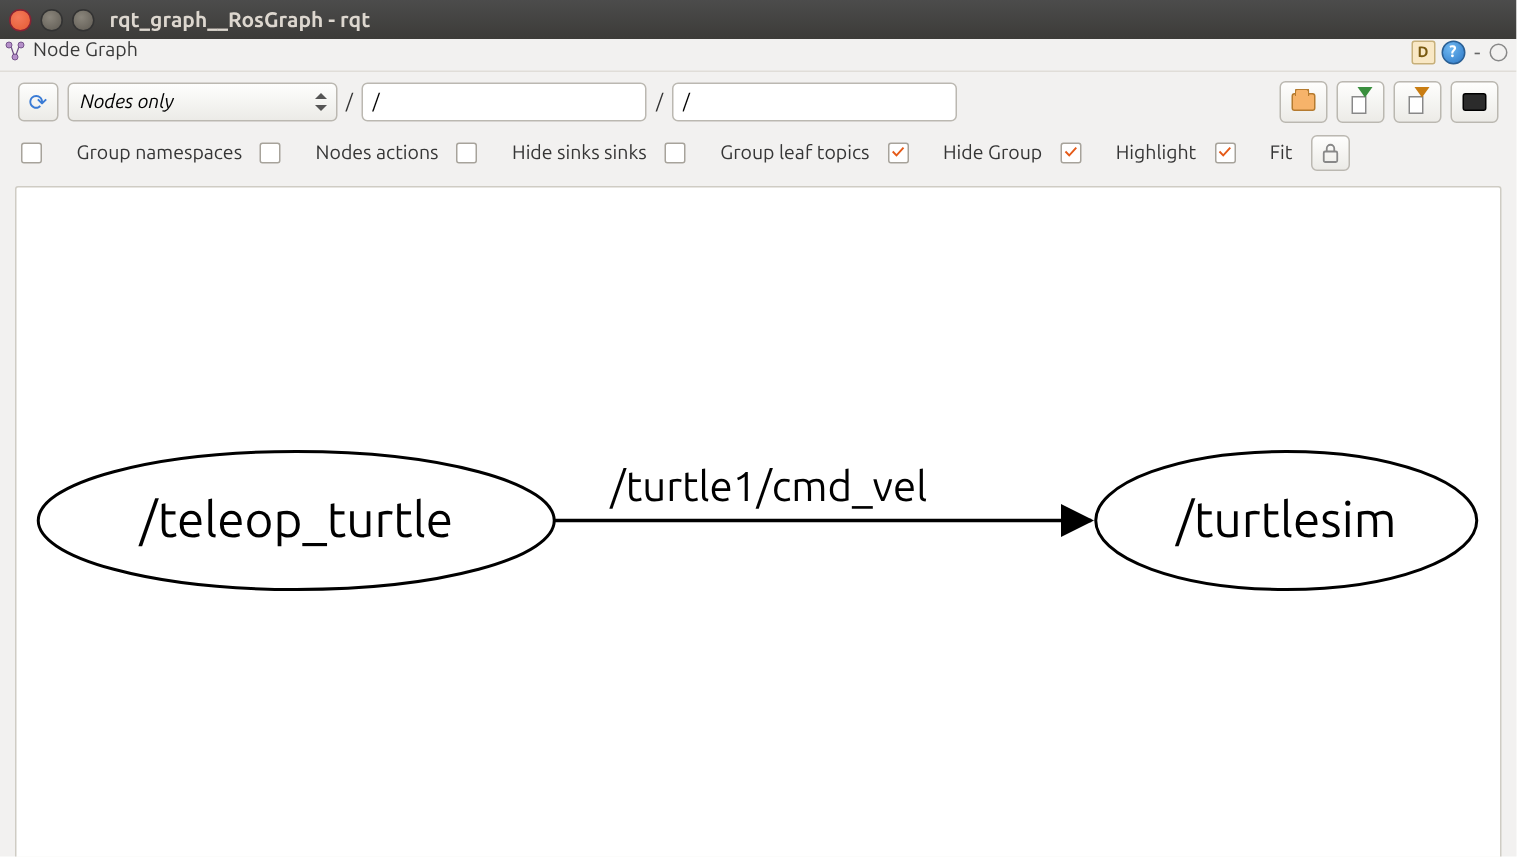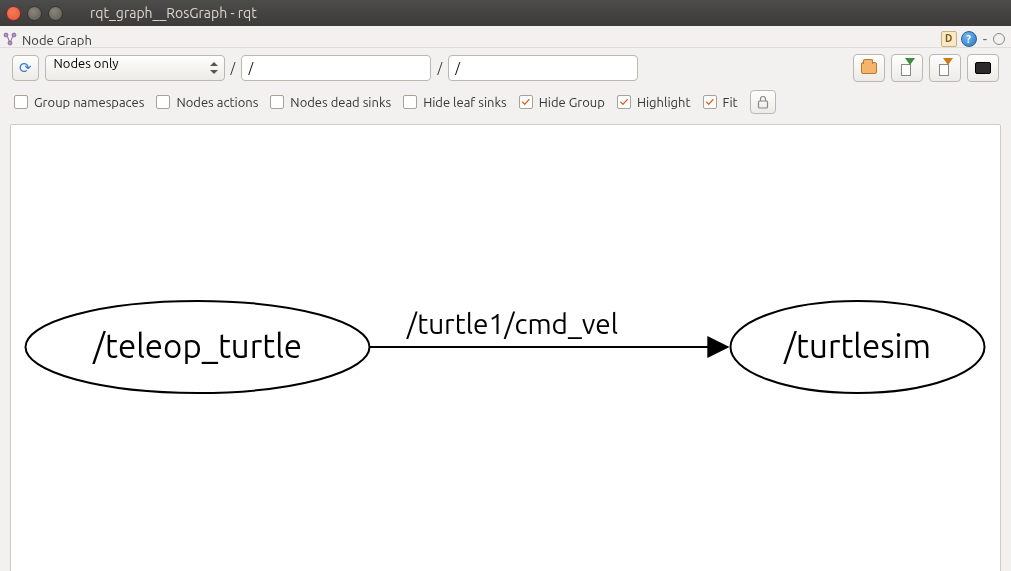--- a/index.html
+++ b/index.html
@@ -22,27 +22,27 @@
     gap: 6px;
   }
   .tb-btn {
     width: 15px; height: 15px; border-radius: 50%;
     display: inline-block;
   }
   .tb-close { background: radial-gradient(circle at 40% 35%, #f4795a, #e35b33); border:1px solid #823; }
   .tb-min   { background: radial-gradient(circle at 40% 35%, #8a857b, #5f5b53); border:1px solid #333; }
   .tb-max   { background: radial-gradient(circle at 40% 35%, #8a857b, #5f5b53); border:1px solid #333; }
   .titlebar .title {
-    color: #ddd7cf; font-weight: normal; font-size: 14px; margin-left: 21px;
+    color: #ddd7cf; font-weight: bold; font-size: 14px; margin-left: 4px;
   }
   .menubar {
     height: 22px;
     background: #f2f1f0;
     display: flex;
-    align-items: flex-end;
+    align-items: flex-start;
     padding: 0 2px;
     gap: 4px;
     border-bottom: 1px solid #e0ddd8;
   }
   .menubar .plugin-icon {
     width: 16px; height: 16px;
     display:inline-flex; align-items:center; justify-content:center;
   }
   .menubar .menu-label { color: #3a3a3a; }
   .menubar .right {
@@ -78,24 +78,25 @@
     display:inline-flex; align-items:center; justify-content:center;
     padding: 0 6px;
     color:#333;
     cursor:pointer;
   }
   .refresh-icon { color:#3a7bd5; font-size:15px; }
   .dropdown {
     height:26px; min-width:180px;
     background: linear-gradient(to bottom, #fefefd, #ecebe7);
     border:1px solid #bbb8b1; border-radius:4px;
-    display:inline-flex; align-items:flex-start;
+    display:inline-flex; align-items:center;
     padding: 0 20px 0 8px;
     position: relative;
     cursor:pointer;
+    font-style:italic;
   }
   .dropdown::after {
     content:""; position:absolute; right:6px; top:6px;
     width:0;height:0; border-left:4px solid transparent; border-right:4px solid transparent;
     border-bottom:4px solid #555;
   }
   .dropdown::before {
     content:""; position:absolute; right:6px; bottom:6px;
     width:0;height:0; border-left:4px solid transparent; border-right:4px solid transparent;
     border-top:4px solid #555;
@@ -133,21 +134,21 @@
   .screen-icon {
     width:16px; height:12px; background:#2b2b2b; border:1px solid #000; border-radius:2px;
   }
   .options-row {
     display:flex; align-items:center; gap:12px;
     padding: 4px 14px 8px 14px;
     font-size: 13px;
     color:#363636;
   }
   .chk {
-    display:inline-flex; align-items:flex-start; gap:6px;
+    display:inline-flex; align-items:flex-start; gap:23px;
     cursor:pointer;
   }
   .chk-box {
     width:14px; height:14px; background:#fff; border:1px solid #a7a39b;
     border-radius:2px; display:inline-flex; align-items:center; justify-content:center;
   }
   .chk-box.checked::after {
     content:"✓"; color:#e55a18; font-size:12px; font-weight:bold; line-height:1;
   }
   .lock-btn {
@@ -244,25 +245,25 @@
   <label class="chk">
     <span class="chk-box"></span>
     <span>Group namespaces</span>
   </label>
   <label class="chk">
     <span class="chk-box"></span>
     <span>Nodes actions</span>
   </label>
   <label class="chk">
     <span class="chk-box"></span>
-    <span>Nodes dead sinks</span>
+    <span>Hide sinks sinks</span>
   </label>
   <label class="chk">
     <span class="chk-box"></span>
-    <span>Hide leaf sinks</span>
+    <span>Group leaf topics</span>
   </label>
   <label class="chk">
     <span class="chk-box checked"></span>
     <span>Hide Group</span>
   </label>
   <label class="chk">
     <span class="chk-box checked"></span>
     <span>Highlight</span>
   </label>
   <label class="chk">

